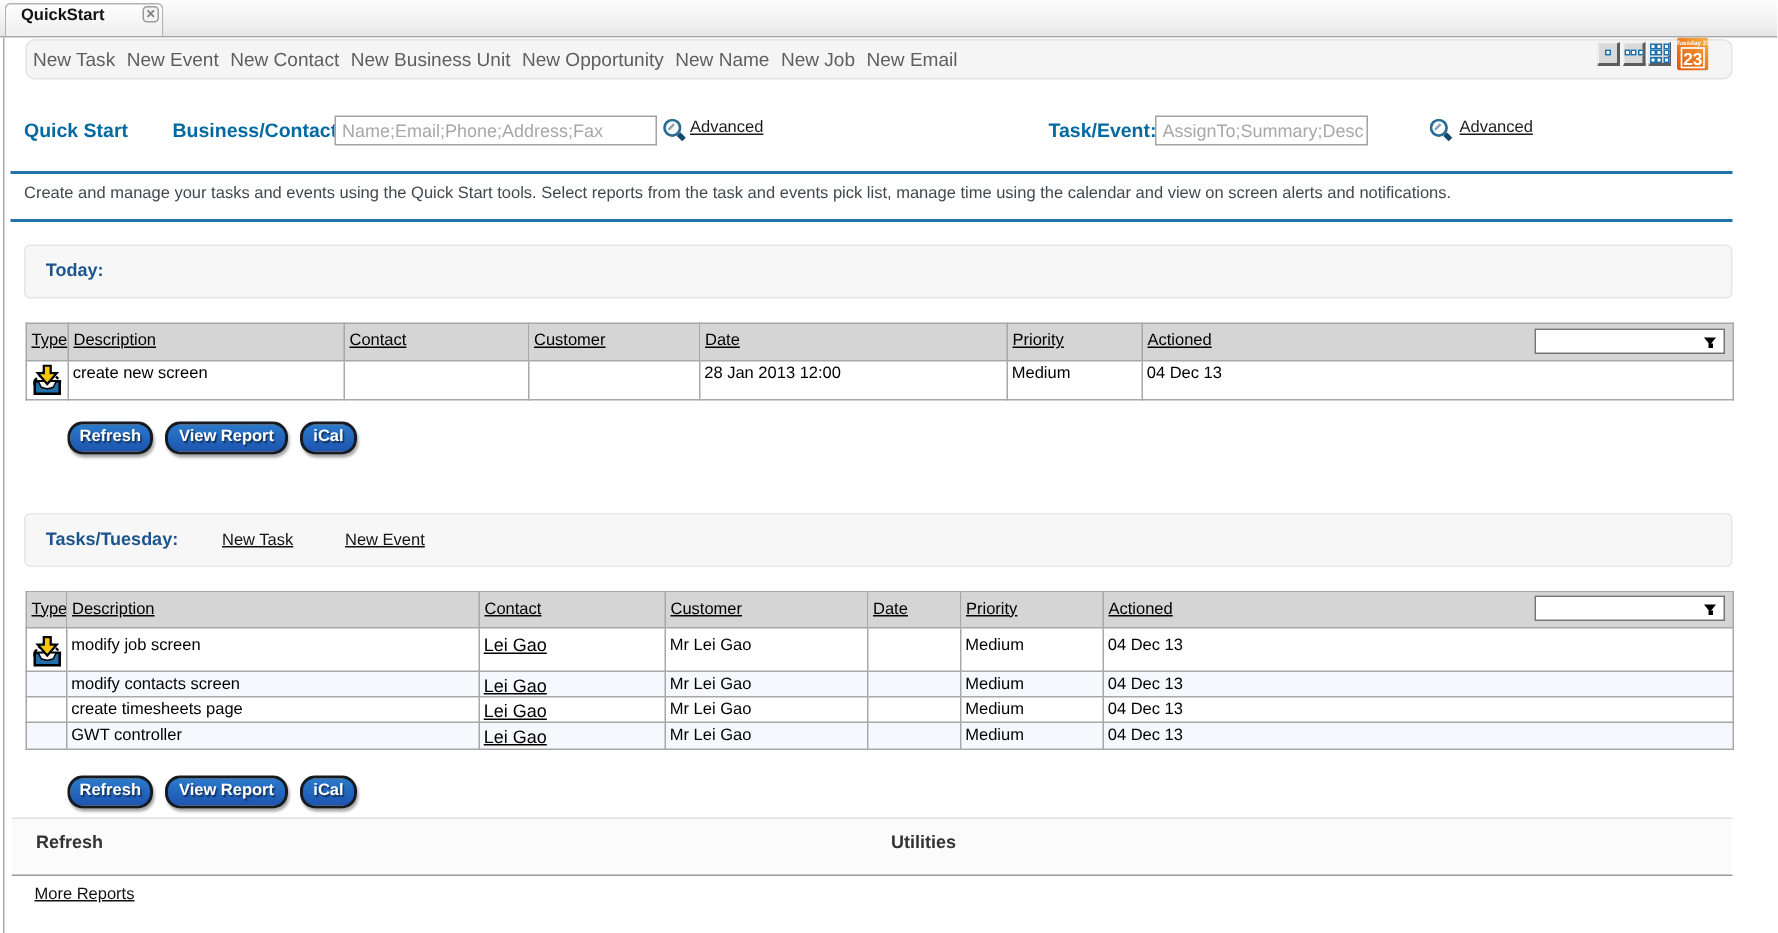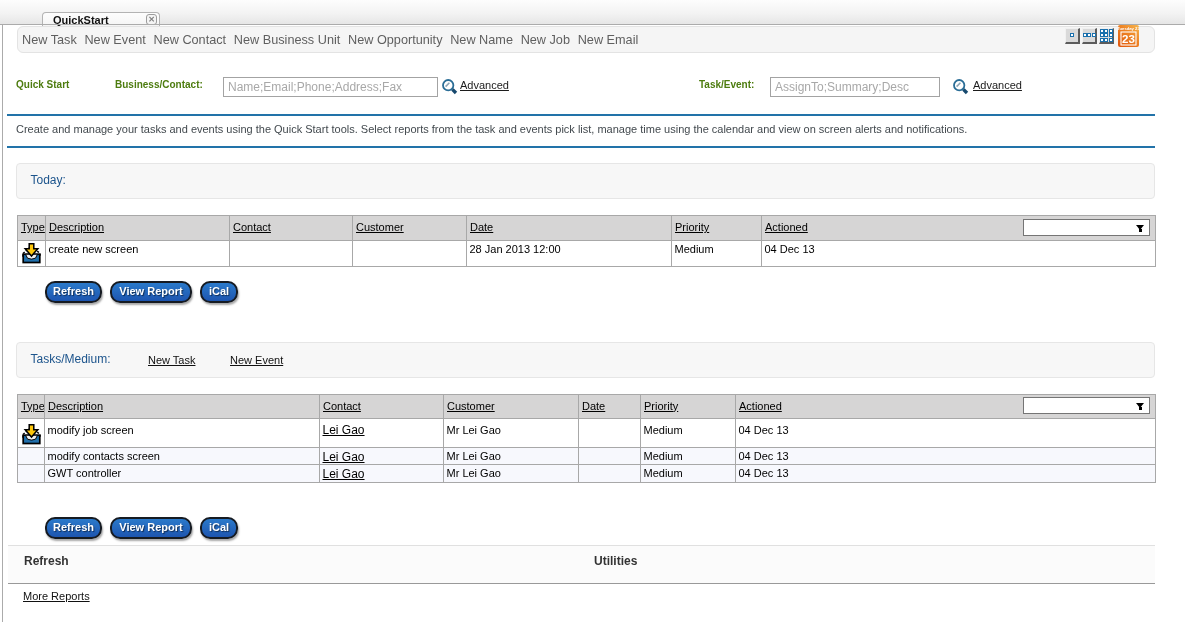--- a/index.html
+++ b/index.html
@@ -2,53 +2,53 @@
 <html><head>
 <meta charset="utf-8">
 <style>
   * { margin:0; padding:0; box-sizing:border-box; }
   html,body { width:1185px; height:622px; background:#fff; font-family:"Liberation Sans", sans-serif; overflow:hidden; }
   .abs { position:absolute; }
   body { position:relative; }
 
   
   #strip { left:0; top:0; width:1185px; height:24px; background:linear-gradient(#fdfdfd 0%, #f3f3f3 55%, #e6e6e6 100%); }
-  #tab { left:3px; top:12px; width:118px; height:22px; border:1px solid #b3b3b3; border-bottom:none;
-         border-radius:4px 4px 0 0; background:linear-gradient(#fdfdfd,#efefef);margin-left:39px; }
+  #tab { left:3px; top:2px; width:106px; height:22px; border:1px solid #b3b3b3; border-bottom:none;
+         border-radius:4px 4px 0 0; background:linear-gradient(#fdfdfd,#efefef); }
   #tab .lbl { position:absolute; left:10px; top:1px; font-size:11px; font-weight:bold; color:#111; }
   #tab .x { position:absolute; right:2px; top:1px; width:11px; height:11px; border:1px solid #9c9c9c;
             border-radius:3px; background:#f4f4f4; color:#7f7f7f; font-size:8px;
             font-weight:bold; line-height:10px; text-align:center; }
   #stripline { left:0; top:24px; width:1185px; height:1px; background:#ababab; }
   #leftline { left:2px; top:25px; width:1px; height:597px; background:#ababab; }
 
   
   #toolbar { left:17px; top:26px; width:1138px; height:27px; background:#f5f5f5;
              border:1px solid #e3e3e3; border-radius:6px; }
   #toolbar .links { position:absolute; left:4px; top:0; height:25px; display:flex; align-items:center; }
   #toolbar .links span { font-size:12.7px; color:#5f5f5f; margin-right:7.7px; white-space:nowrap; }
   .vbtn { position:absolute; width:15px; height:16px; background:#d9d9d9;
           border-top:1px solid #f0f0f0; border-left:1px solid #f0f0f0;
           border-right:2px solid #5c5c5c; border-bottom:2px solid #5c5c5c; }
   .sq { position:absolute; width:4px; height:4px; background:#fff; border:1.2px solid #1a70ad; }
 
 
   
-  .bold13 { font-size:10px; font-weight:bold; color:#4d7c0f; }
+  .bold13 { font-size:13px; font-weight:bold; color:#0369a1; }
   .inp { position:absolute; top:77px; height:20px; border:1px solid #a3a3a3; background:#fff;
          font-size:12px; color:#a8a8a8; line-height:18px; padding-left:4px; }
   .adv { font-size:11px; color:#1c1c1c; text-decoration:underline; }
 
   
   .rule { left:7px; width:1148px; height:1.5px; background:#2273a9; }
   #desc { left:16px; top:123px; font-size:11px; color:#42494e; }
 
   
   .secbar { left:16px; width:1139px; height:36px; background:#f7f7f7; border:1px solid #e6e6e6; border-radius:4px; }
-  .secbar .t { position:absolute; left:13.5px; top:9px; font-size:12px; font-weight:normal; color:#1c548c; }
+  .secbar .t { position:absolute; left:13.5px; top:9px; font-size:12px; font-weight:bold; color:#1c548c; }
   .seclink { position:absolute; top:10.5px; font-size:11px; color:#111; text-decoration:underline; font-weight:normal; }
 
   
   table { border-collapse:collapse; table-layout:fixed; position:absolute; left:17px; width:1138px; }
   th, td { border:1px solid #a8a8a8; font-size:11px; font-weight:normal; color:#000;
            text-align:left; vertical-align:middle; padding:0 0 2px 3px; overflow:hidden; white-space:nowrap; }
   td { vertical-align:top; padding:2px 0 0 2.5px; }
   td.ic { vertical-align:middle; text-align:center; padding:0; }
   th { background:#d6d5d5; }
   th u { }
@@ -134,21 +134,21 @@
   <div class="abs bold13" style="left:115px; top:78.5px;">Business/Contact:</div>
   <div class="inp abs" style="left:223px; width:215px;">Name;Email;Phone;Address;Fax</div>
   <svg class="abs" style="left:442px; top:79px;" width="17" height="17" viewBox="0 0 17 17">
     <circle cx="6.2" cy="6.2" r="5.2" fill="#ffffff" stroke="#2a6d96" stroke-width="1.8"></circle>
     <line x1="3.6" y1="7.6" x2="7.4" y2="3.8" stroke="#8ba4b5" stroke-width="1.6"></line>
     <line x1="10.4" y1="10.4" x2="14" y2="14" stroke="#17496e" stroke-width="3.4" stroke-linecap="butt"></line>
   </svg>
   <div class="abs adv" style="left:460px; top:79px;">Advanced</div>
 
   <div class="abs bold13" style="left:699px; top:78.5px;">Task/Event:</div>
-  <div class="inp abs" style="left:770px; width:170px;">AssignTo;Summary;Desc</div>
+  <div class="inp abs" style="left:770px; width:142px;">AssignTo;Summary;Desc</div>
   <svg class="abs" style="left:953px; top:79px;" width="17" height="17" viewBox="0 0 17 17">
     <circle cx="6.2" cy="6.2" r="5.2" fill="#ffffff" stroke="#2a6d96" stroke-width="1.8"></circle>
     <line x1="3.6" y1="7.6" x2="7.4" y2="3.8" stroke="#8ba4b5" stroke-width="1.6"></line>
     <line x1="10.4" y1="10.4" x2="14" y2="14" stroke="#17496e" stroke-width="3.4" stroke-linecap="butt"></line>
   </svg>
   <div class="abs adv" style="left:973px; top:79px;">Advanced</div>
 
   <div class="rule abs" style="top:114px;"></div>
   <div id="desc" class="abs">Create and manage your tasks and events using the Quick Start tools. Select reports from the task and events pick list, manage time using the calendar and view on screen alerts and notifications.</div>
   <div class="rule abs" style="top:146px;"></div>
@@ -197,21 +197,21 @@
         <td class="noL"></td>
     </tr>
   </tbody>
   </table>
 
   <div class="btnrow" style="top:281px;">
     <span class="btn" style="width:57px;">Refresh</span><span class="btn" style="width:82px;">View Report</span><span class="btn" style="width:38px;">iCal</span>
   </div>
 
   <div class="secbar abs" style="top:342px;">
-    <span class="t">Tasks/Medium:</span>
+    <span class="t">Tasks/Tuesday:</span>
     <span class="seclink" style="left:131px;">New Task</span>
     <span class="seclink" style="left:213px;">New Event</span>
   </div>
 
   <table style="top:394px;">
     <colgroup>
       <col style="width:27px">
       <col style="width:275px">
       <col style="width:124px">
       <col style="width:135px">
@@ -251,20 +251,30 @@
     <tr style="height:17px;" class="alt">
       <td></td>
         <td>modify contacts screen</td>
         <td><a class="gao">Lei Gao</a></td>
         <td>Mr Lei Gao</td>
         <td></td>
         <td>Medium</td>
         <td class="noR">04 Dec 13</td>
         <td class="noL"></td>
     </tr>
+    <tr style="height:17px;">
+      <td></td>
+        <td>create timesheets page</td>
+        <td><a class="gao">Lei Gao</a></td>
+        <td>Mr Lei Gao</td>
+        <td></td>
+        <td>Medium</td>
+        <td class="noR">04 Dec 13</td>
+        <td class="noL"></td>
+    </tr>
     <tr style="height:18px;" class="alt">
       <td></td>
         <td>GWT controller</td>
         <td><a class="gao">Lei Gao</a></td>
         <td>Mr Lei Gao</td>
         <td></td>
         <td>Medium</td>
         <td class="noR">04 Dec 13</td>
         <td class="noL"></td>
     </tr>

